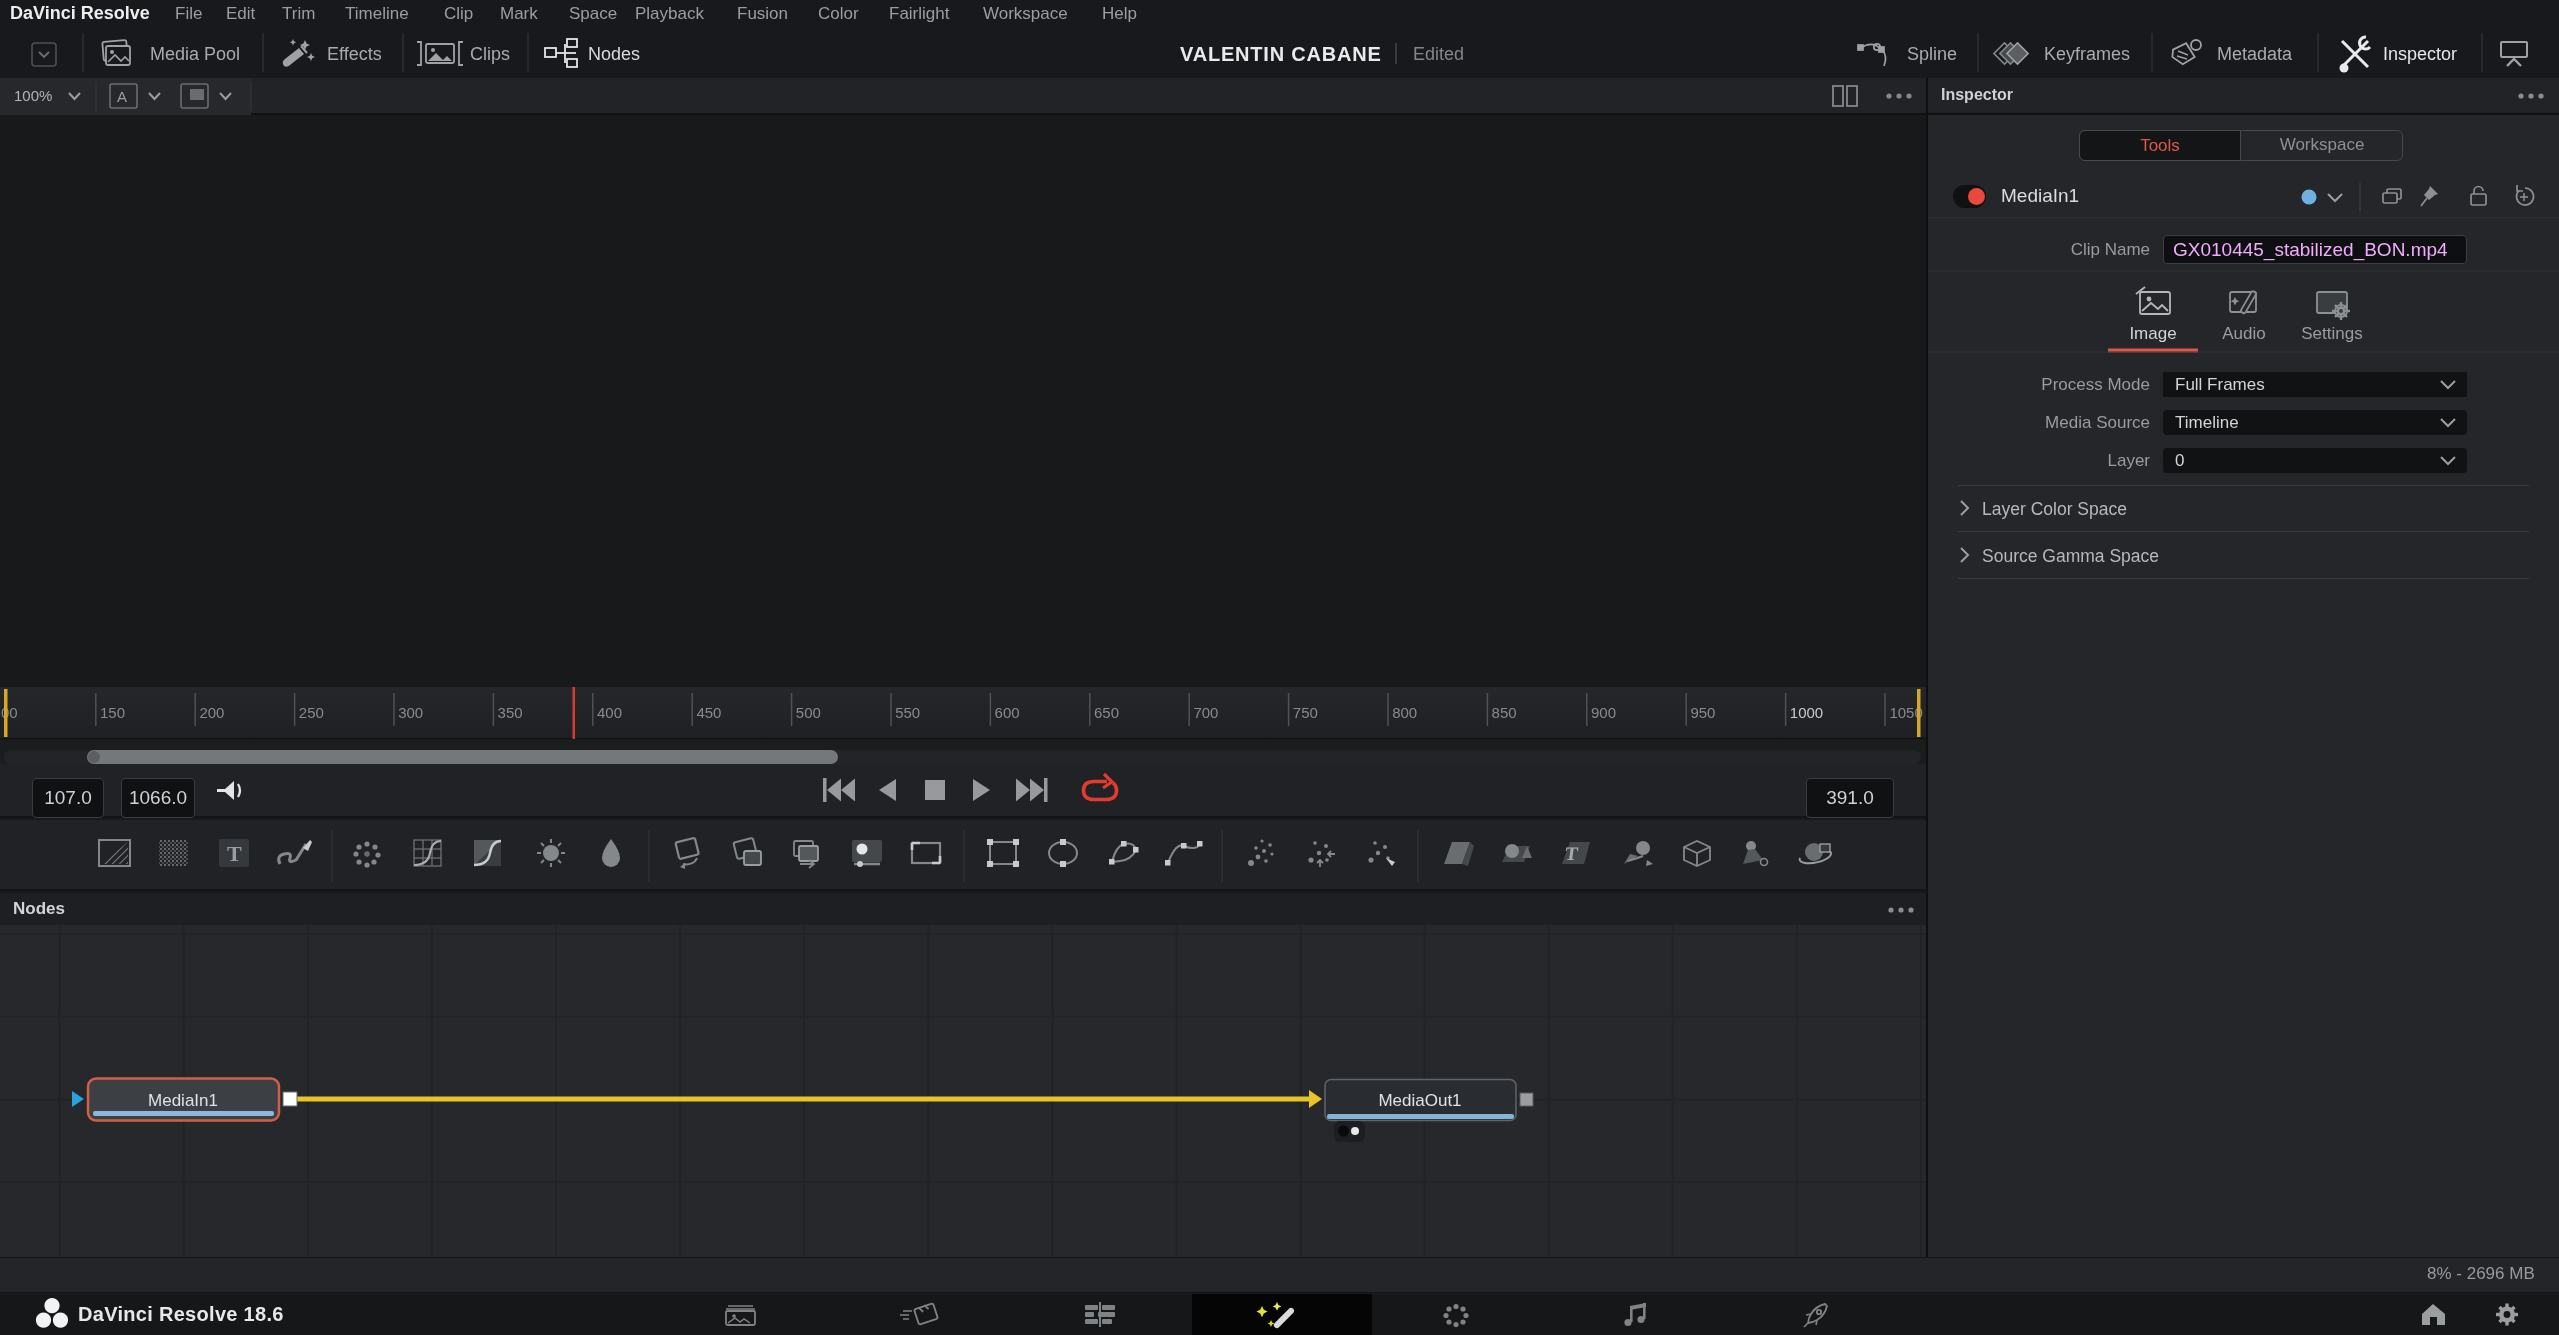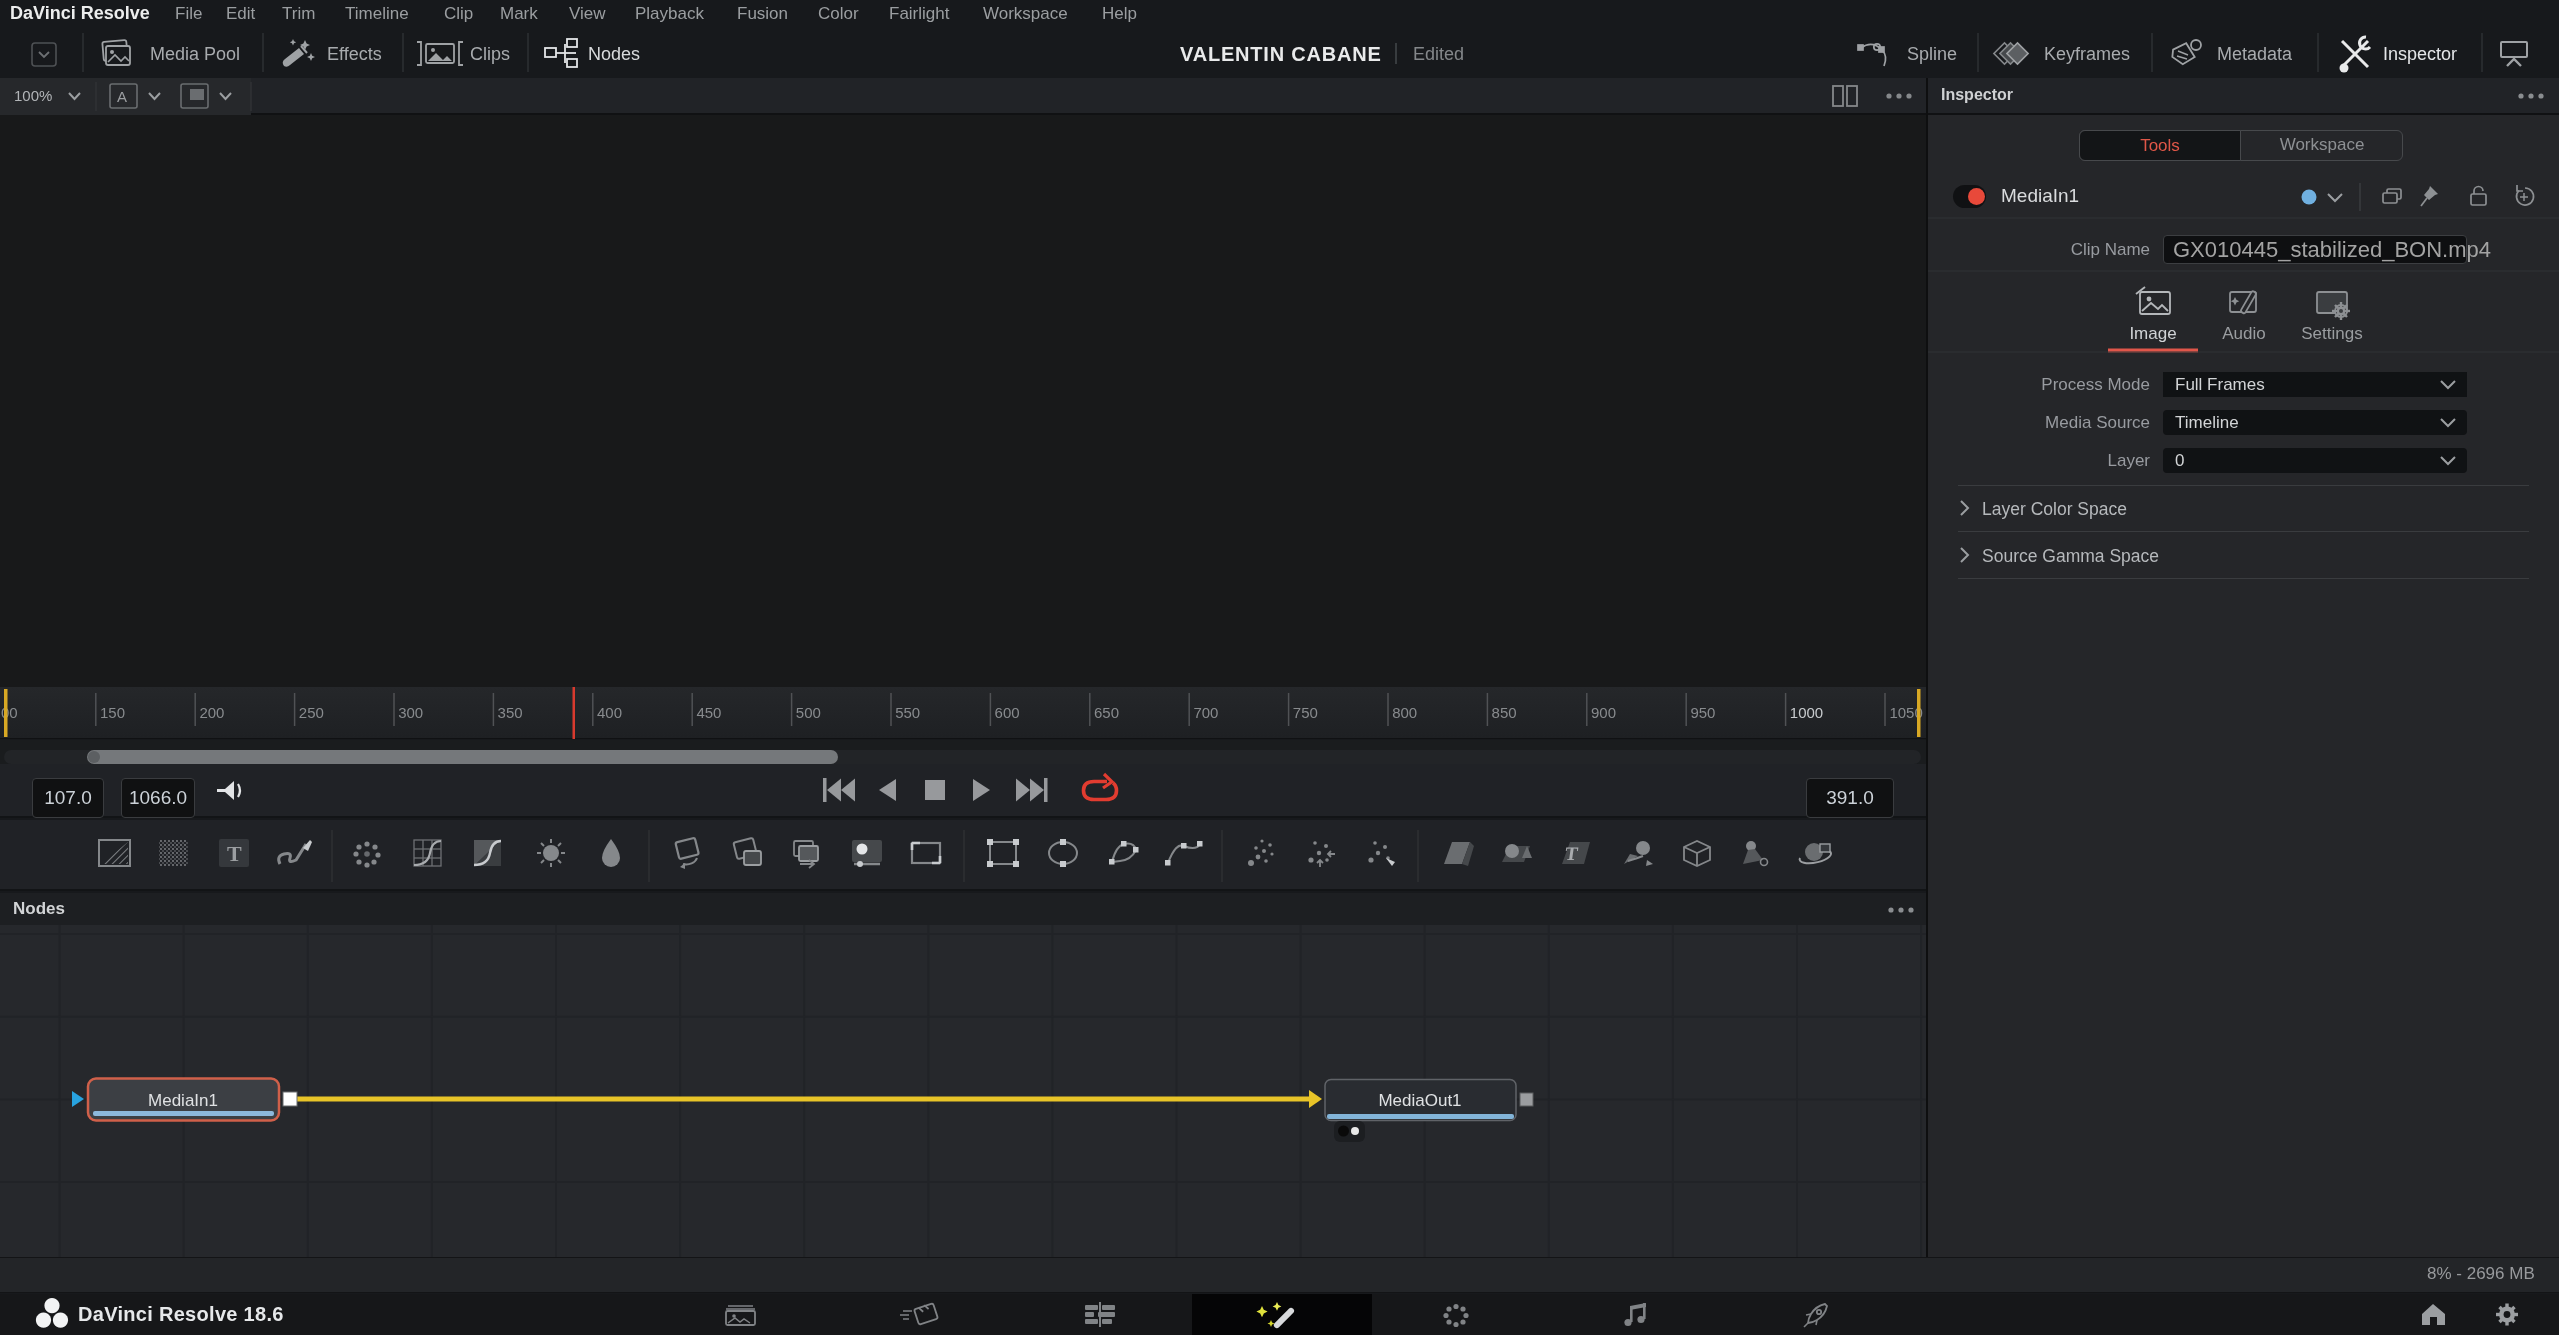--- a/index.html
+++ b/index.html
@@ -14,21 +14,21 @@
 <div id="root">
 
   <div class="abs" id="menubar" style="left:0;top:0;width:2559px;height:28px;background:#17191c;"></div>
   <div class="abs" style="left:10px;top:3px;font-size:18px;font-weight:bold;color:#eceded;">DaVinci Resolve</div>
   <div class="abs menu" style="left:175px;top:4px;">File</div>
   <div class="abs menu" style="left:226px;top:4px;">Edit</div>
   <div class="abs menu" style="left:282px;top:4px;">Trim</div>
   <div class="abs menu" style="left:345px;top:4px;">Timeline</div>
   <div class="abs menu" style="left:444px;top:4px;">Clip</div>
   <div class="abs menu" style="left:500px;top:4px;">Mark</div>
-  <div class="abs menu" style="left:569px;top:4px;">View</div>
+  <div class="abs menu" style="left:569px;top:4px;">Space</div>
   <div class="abs menu" style="left:635px;top:4px;">Playback</div>
   <div class="abs menu" style="left:737px;top:4px;">Fusion</div>
   <div class="abs menu" style="left:818px;top:4px;">Color</div>
   <div class="abs menu" style="left:889px;top:4px;">Fairlight</div>
   <div class="abs menu" style="left:983px;top:4px;">Workspace</div>
   <div class="abs menu" style="left:1102px;top:4px;">Help</div>
 
   <div class="abs" id="toolbar" style="left:0;top:28px;width:2559px;height:50px;background:#17191c;"></div>
   <div id="tb-icons">
     <svg class="abs" style="left:0;top:28px;" width="2559" height="50">
@@ -556,21 +556,21 @@
       </g>
       <rect x="180" y="233.5" width="90" height="4" fill="#e0564a"></rect>
       <line x1="0" y1="237" x2="631" y2="237" stroke="#313336" stroke-width="1"></line>
       <line x1="30" y1="370.5" x2="601" y2="370.5" stroke="#3a3c3f" stroke-width="1"></line>
       <line x1="30" y1="416.5" x2="601" y2="416.5" stroke="#3a3c3f" stroke-width="1"></line>
       <line x1="30" y1="463.5" x2="601" y2="463.5" stroke="#3a3c3f" stroke-width="1"></line>
       <path d="M 33 386 L 40 393 L 33 400" stroke="#9b9ea1" stroke-width="2" fill="none"></path>
       <path d="M 33 433 L 40 440 L 33 447" stroke="#9b9ea1" stroke-width="2" fill="none"></path>
     </svg>
     <div class="abs" style="left:0;top:120px;width:222px;height:29px;font-size:17px;color:#989ba0;text-align:right;line-height:29px;">Clip Name</div>
-    <div class="abs" style="left:235px;top:120px;width:304px;height:29px;background:#0e0f11;border:1px solid #3c3e41;border-radius:4px;color:#a3a3a3;font-size:22px;line-height:27px;padding-left:9px;">GX010445_stabilized_BON.mp4</div>
+    <div class="abs" style="left:235px;top:120px;width:304px;height:29px;background:#0e0f11;border:1px solid #3c3e41;border-radius:4px;color:#f0abfc;font-size:19px;line-height:27px;padding-left:9px;">GX010445_stabilized_BON.mp4</div>
     <div class="abs" style="left:193px;top:209px;width:64px;font-size:17px;color:#d0d3d6;text-align:center;">Image</div>
     <div class="abs" style="left:284px;top:209px;width:64px;font-size:17px;color:#9a9da0;text-align:center;">Audio</div>
     <div class="abs" style="left:369px;top:209px;width:70px;font-size:17px;color:#9a9da0;text-align:center;">Settings</div>
 
     <div class="abs" style="left:0;top:257px;width:222px;height:25px;font-size:17px;color:#989ba0;text-align:right;line-height:25px;">Process Mode</div>
     <div class="abs" style="left:235px;top:257px;width:304px;height:25px;background:#101214;border-radius:0;color:#d2d4d6;font-size:17px;line-height:25px;padding-left:12px;">Full Frames</div>
     <div class="abs" style="left:0;top:295px;width:222px;height:25px;font-size:17px;color:#989ba0;text-align:right;line-height:25px;">Media Source</div>
     <div class="abs" style="left:235px;top:295px;width:304px;height:25px;background:#101214;border-radius:4px;color:#d2d4d6;font-size:17px;line-height:25px;padding-left:12px;">Timeline</div>
     <div class="abs" style="left:0;top:333px;width:222px;height:25px;font-size:17px;color:#989ba0;text-align:right;line-height:25px;">Layer</div>
     <div class="abs" style="left:235px;top:333px;width:304px;height:25px;background:#101214;border-radius:4px;color:#d2d4d6;font-size:17px;line-height:25px;padding-left:12px;">0</div>

